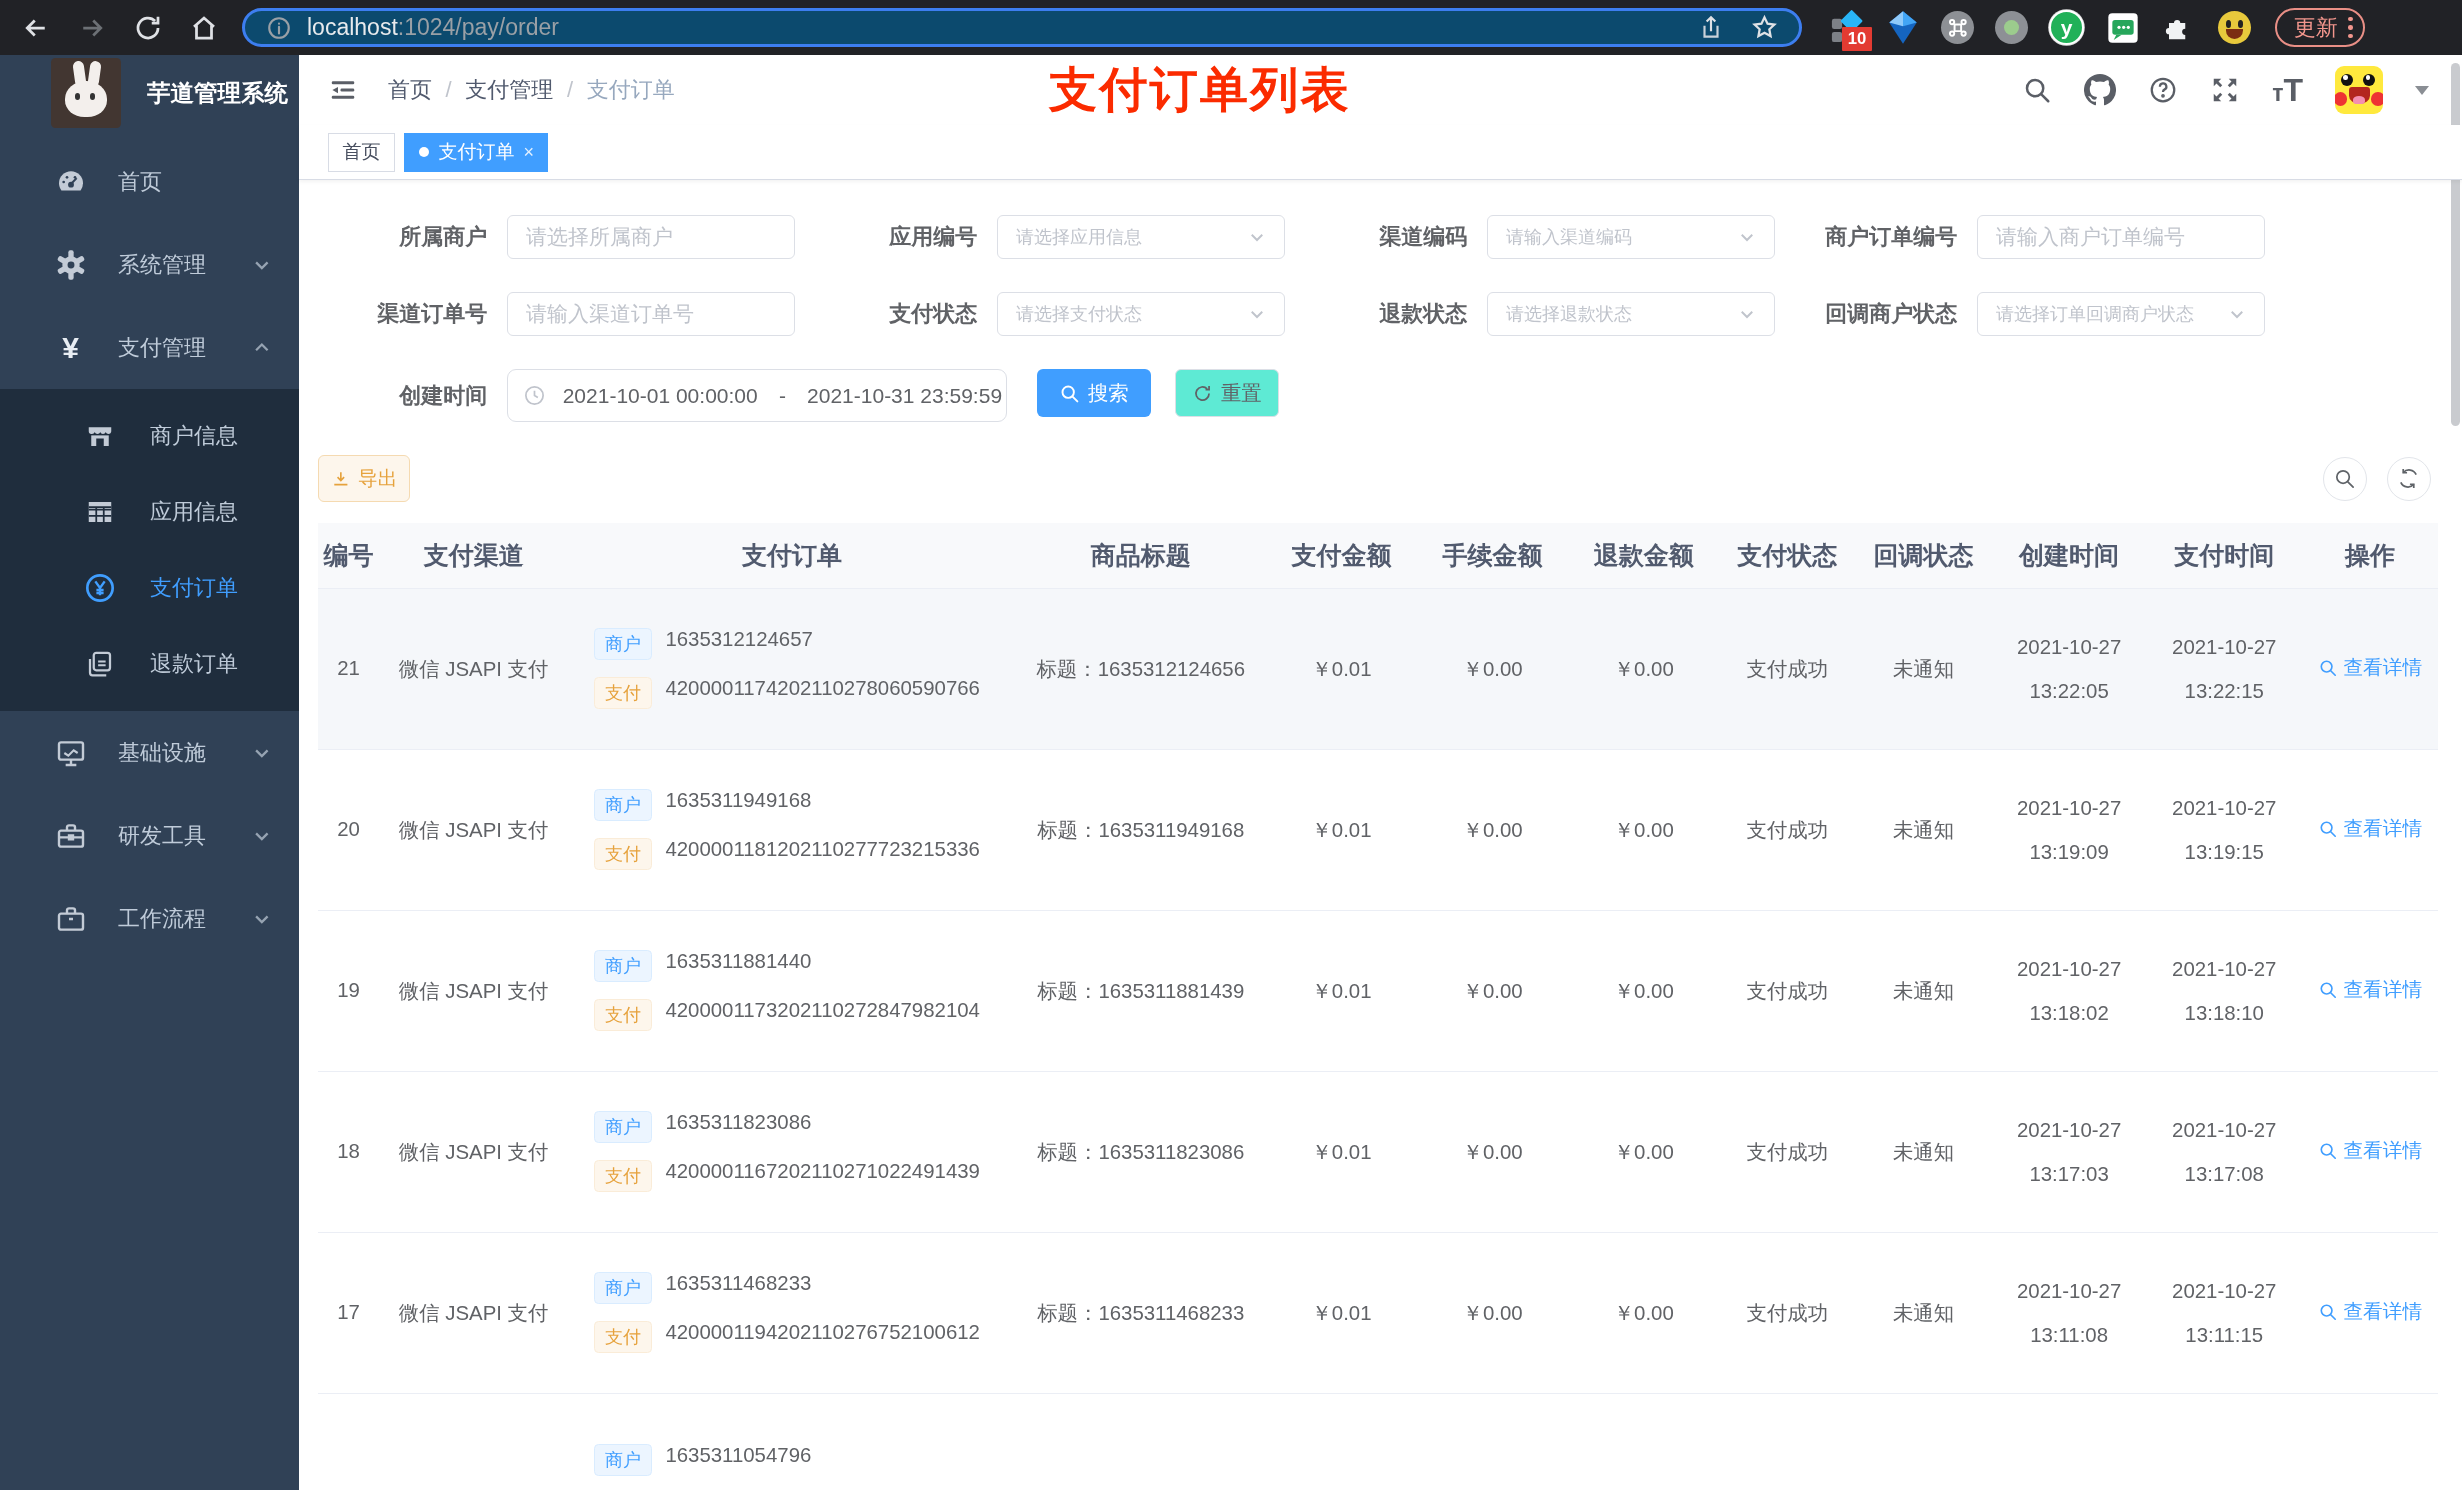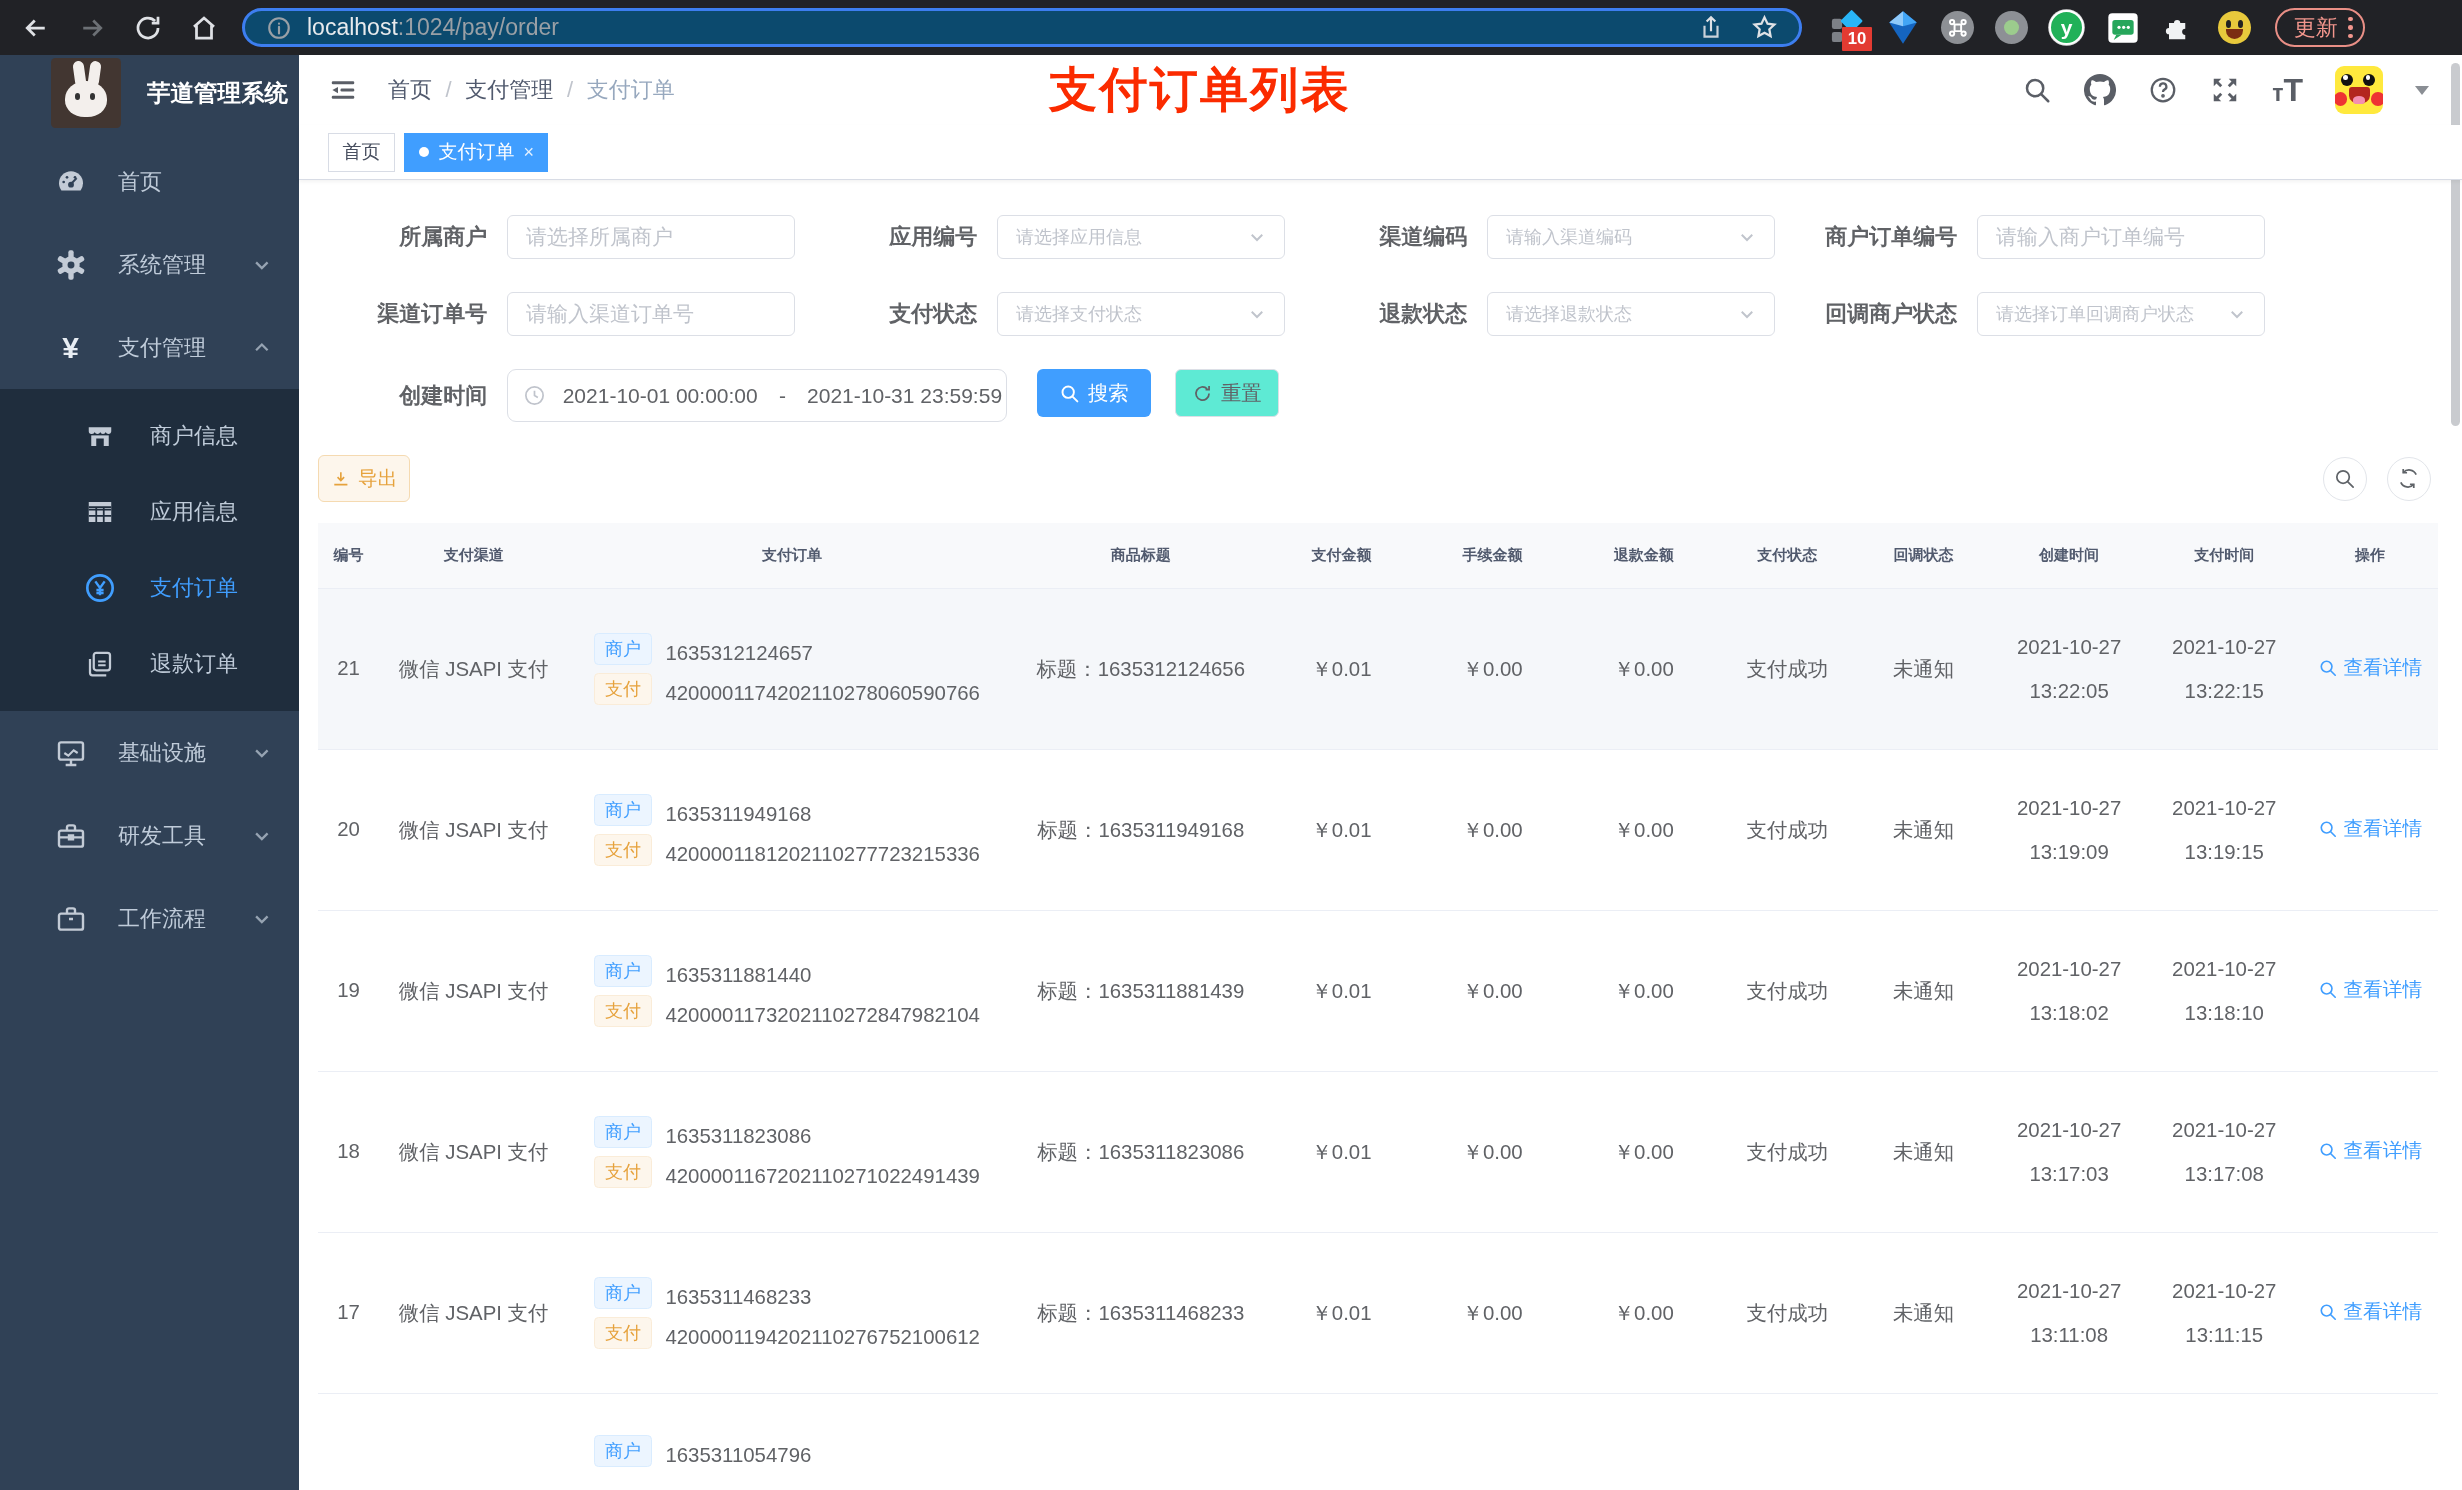--- a/index.html
+++ b/index.html
@@ -95,25 +95,25 @@
   .btn-search{width:114px;background:#409eff;color:#fff;margin-left:30px;border:none}
   .btn-reset{width:104px;background:#5eead4;color:#606266;border:1.5px solid #dcdfe6;margin-left:24px}
   .toolbar{display:flex;align-items:center;justify-content:space-between;margin-top:4.5px}
   .btn-export{width:92px;height:47px;background:#fdf6ec;border:1.5px solid #f5dab1;color:#e6a23c;font-size:19.7px}
   .round-btns{display:flex;gap:19.7px;margin-right:4.5px}
   .rbtn{width:44px;height:44px;border-radius:50%;border:1.5px solid #e2e5ea;background:#fff;display:flex;align-items:center;justify-content:center;color:#5f6368;cursor:pointer}
 
   
   .tblwrap{margin-top:21px}
   table{border-collapse:collapse;table-layout:fixed;width:2120px;color:#606266}
-  th{height:65px;background:#f8f9fb;font-size:15px;color:#515a6e;font-weight:700;text-align:center;border-bottom:0.8px solid #ebeef5;white-space:nowrap;overflow:hidden}
+  th{height:65px;background:#f8f9fb;font-size:25px;color:#515a6e;font-weight:700;text-align:center;border-bottom:0.8px solid #ebeef5;white-space:nowrap;overflow:hidden}
   td{height:161px;border-bottom:0.8px solid #ebeef5;text-align:center;vertical-align:middle;font-size:20.4px;white-space:nowrap;overflow:hidden}
   tr.hl{background:#f5f7fa}
   .c-order{text-align:left;padding-left:26px}
-  .oline{display:flex;align-items:flex-end;gap:13.6px;margin:8px 0}
+  .oline{display:flex;align-items:flex-start;gap:13.6px;margin:17px 0}
   .tag{font-size:18px;line-height:1;padding:6px 9.8px;border-radius:4.5px;flex:0 0 auto}
   .tag-blue{color:#409eff;background:#ecf5ff;border:0.8px solid #d9ecff}
   .tag-orange{color:#e6a23c;background:#fdf6ec;border:0.8px solid #faecd8}
   .c-date{white-space:normal;line-height:44px;padding:0 6px}
   .alink{color:#409eff;display:inline-flex;align-items:center;gap:6px;font-size:19.7px;cursor:pointer;text-decoration:none}
   tr.partial td{border-bottom:none;height:73px;vertical-align:top;padding-top:33px}
 
   .win-thumb{position:absolute;right:2.3px;top:7.6px;width:8.3px;height:363px;border-radius:4.5px;background:#bfc2c7;opacity:.85}
 </style>
 </head>

